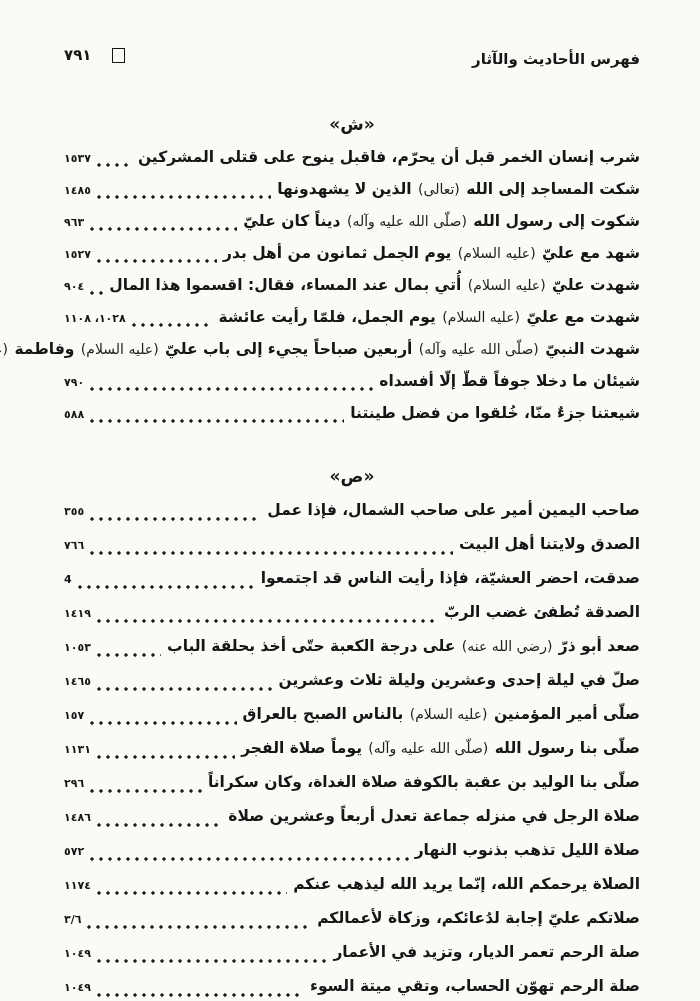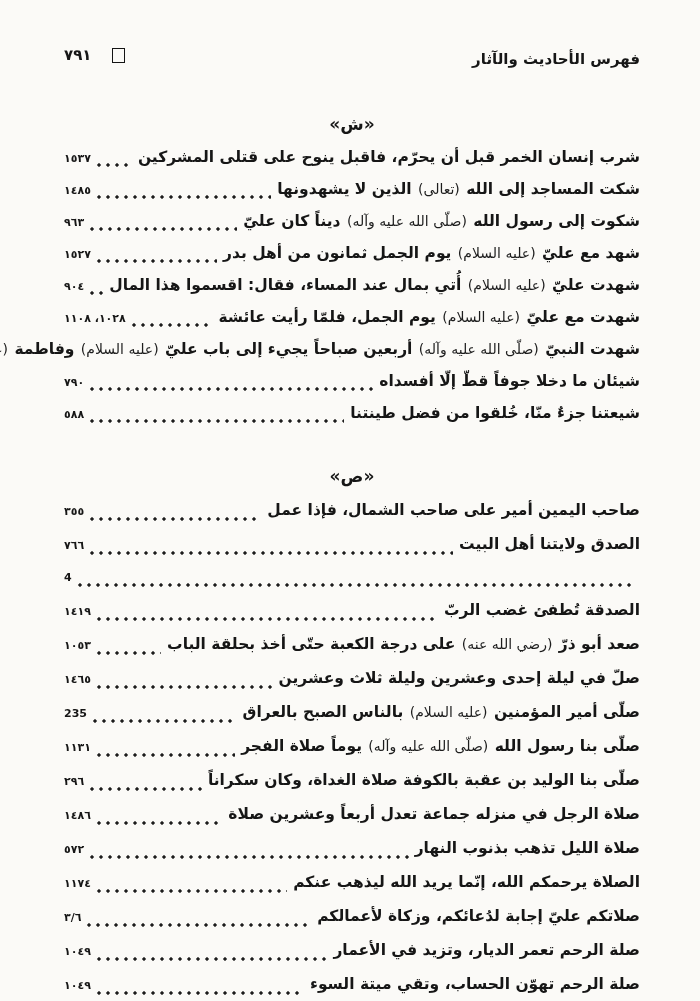--- a/index.html
+++ b/index.html
@@ -148,20 +148,21 @@
           <span class="t">صاحب اليمين أمير على صاحب الشمال، فإذا عمل</span>
           <span class="dots"></span>
           <span class="pg">٣٥٥</span>
         </div>
         <div class="entry">
           <span class="t">الصدق ولايتنا أهل البيت</span>
           <span class="dots"></span>
           <span class="pg">٧٦٦</span>
         </div>
         <div class="entry">
+          <span class="t">صدقت، احضر العشيّة، فإذا رأيت الناس قد اجتمعوا</span>
           <span class="dots"></span>
           <span class="pg">4</span>
         </div>
         <div class="entry">
           <span class="t">الصدقة تُطفئ غضب الربّ</span>
           <span class="dots"></span>
           <span class="pg">١٤١٩</span>
         </div>
         <div class="entry">
           <span class="t">صعد أبو ذرّ <span class="hon">(رضي الله عنه)</span> على درجة الكعبة حتّى أخذ بحلقة الباب</span>
@@ -169,21 +170,21 @@
           <span class="pg">١٠٥٣</span>
         </div>
         <div class="entry">
           <span class="t">صلّ في ليلة إحدى وعشرين وليلة ثلاث وعشرين</span>
           <span class="dots"></span>
           <span class="pg">١٤٦٥</span>
         </div>
         <div class="entry">
           <span class="t">صلّى أمير المؤمنين <span class="hon">(عليه السلام)</span> بالناس الصبح بالعراق</span>
           <span class="dots"></span>
-          <span class="pg">235</span>
+          <span class="pg">١٥٧</span>
         </div>
         <div class="entry">
           <span class="t">صلّى بنا رسول الله <span class="hon">(صلّى الله عليه وآله)</span> يوماً صلاة الفجر</span>
           <span class="dots"></span>
           <span class="pg">١١٣١</span>
         </div>
         <div class="entry">
           <span class="t">صلّى بنا الوليد بن عقبة بالكوفة صلاة الغداة، وكان سكراناً</span>
           <span class="dots"></span>
           <span class="pg">٢٩٦</span>

